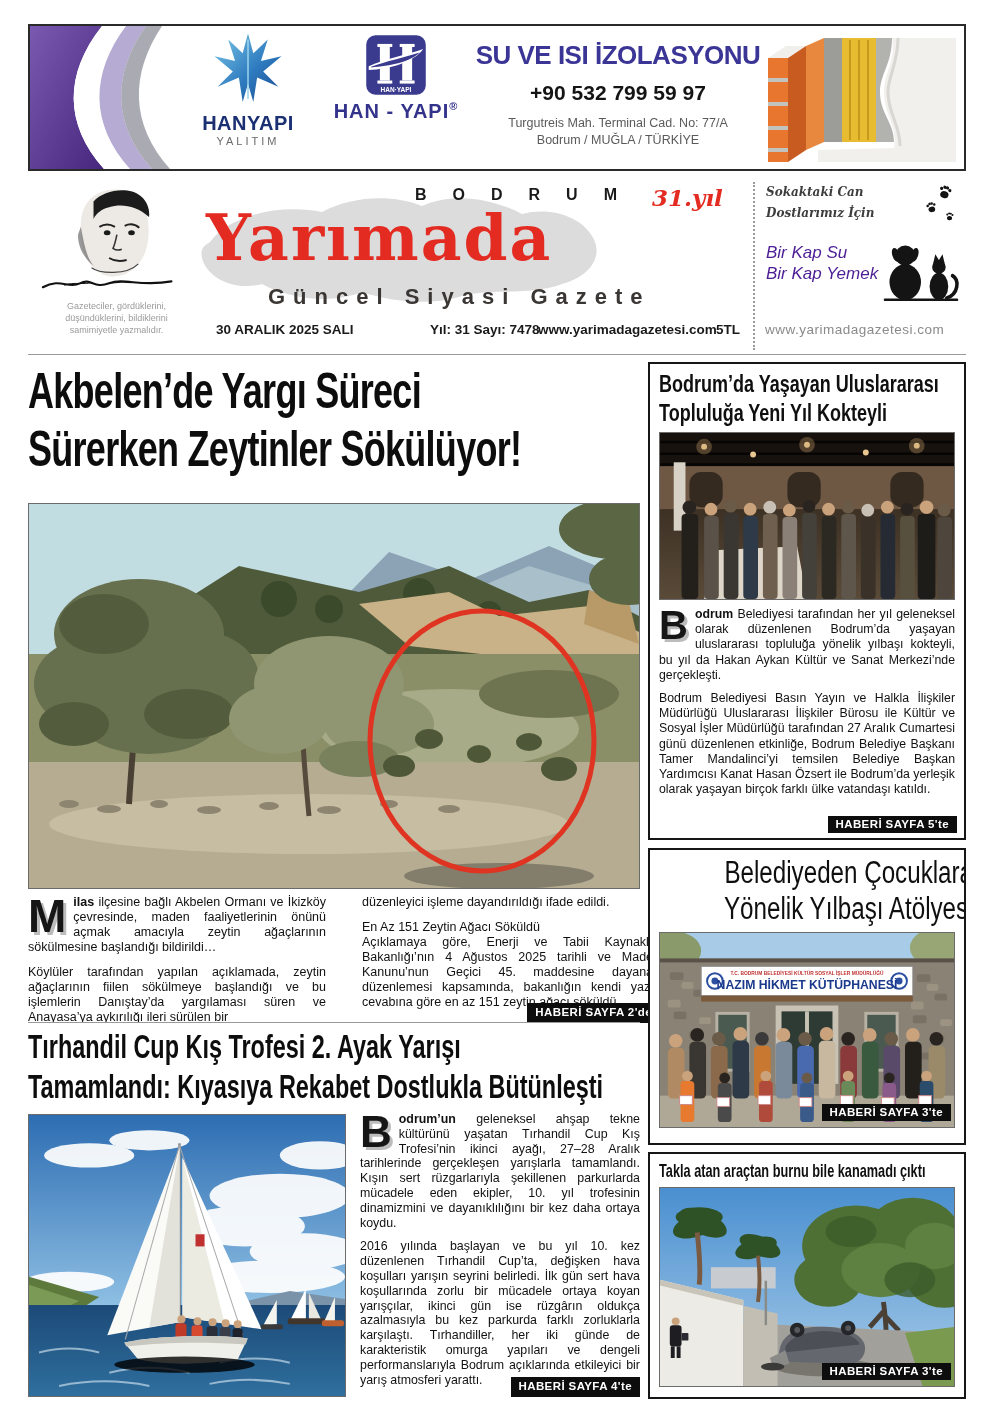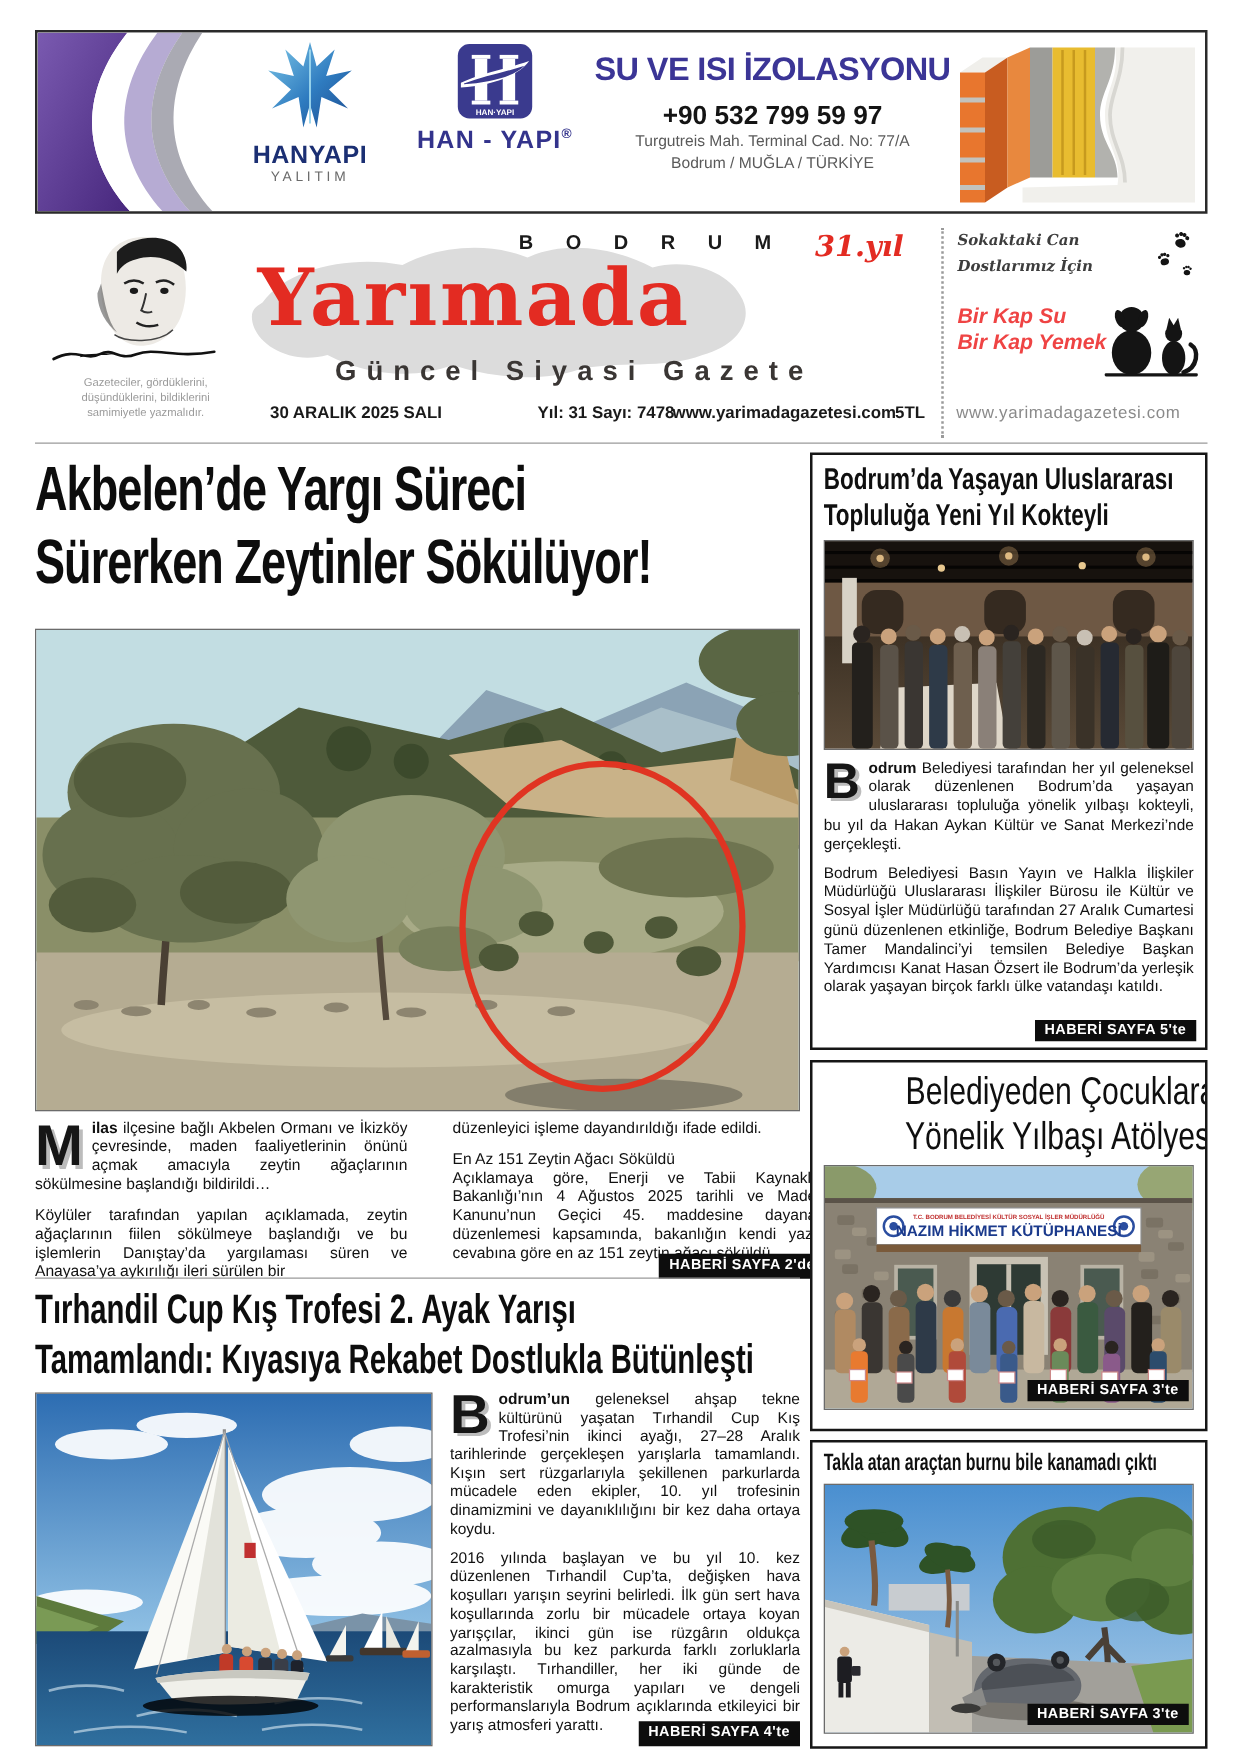--- a/index.html
+++ b/index.html
@@ -32,21 +32,21 @@
   .paper-title { font-family:"DejaVu Serif", serif; font-weight:bold; font-size:63px;
                  line-height:92px; color:#e32b22; letter-spacing:2px; }
   .year-badge { font-family:"DejaVu Serif", serif; font-style:italic; font-weight:bold;
                 font-size:23px; color:#e32b22; }
   .subtitle { font-size:22px; font-weight:bold; letter-spacing:8px; color:#3a3634; }
   .dateline { font-size:13.5px; font-weight:bold; color:#1a1a1a; }
   .promo { position:absolute; left:753px; top:182px; width:213px; height:168px;
            border-left:2px dotted #9a9a9a; padding-left:11px; }
   .promo-script { font-family:"DejaVu Serif", serif; font-style:italic; font-weight:bold;
                   font-size:12px; line-height:21px; color:#3d3d3d; }
-  .promo-bold { font-style:italic; font-weight:bold; font-size:17px; line-height:21px; color:#ef4444; }
+  .promo-bold { font-style:italic; font-weight:normal; font-size:17px; line-height:21px; color:#4c1d95; }
   .promo-site { font-size:13.5px; color:#8a8a8a; letter-spacing:.5px; }
   
   .h-main { font-size:50px; line-height:58px; font-weight:bold; letter-spacing:-1px; color:#0d0d0d; }
   .h-sport { font-size:33px; line-height:40px; font-weight:bold; color:#0d0d0d; }
   .h-box1 { font-size:24px; line-height:29px; font-weight:bold; }
   .h-box2 { font-size:31px; line-height:36px; font-weight:400; text-align:center; }
   .h-box3 { font-size:19px; line-height:24px; font-weight:bold; }
   .small-body { font-size:12.3px; line-height:15.2px; }
   .hr { position:absolute; background:#9a9a9a; height:1px; }
 </style>
@@ -95,21 +95,21 @@
       <path d="M6,52 C30,40 66,34 94,24 C78,46 40,56 6,58 Z" fill="#fff"></path>
       <path d="M10,53 C34,44 64,38 88,30 C74,45 40,52 10,54 Z" fill="#3a3a8e"></path>
       <text x="50" y="93" font-size="10.5" font-weight="bold" fill="#fff" text-anchor="middle" font-family="Liberation Sans, sans-serif">HAN·YAPI</text>
     </svg>
     <div class="logo-name"><span>HAN - YAPI</span><span style="font-size:11px;vertical-align:top">®</span></div>
   </div>
 
   <div class="abs" style="left:442px;top:14px;width:292px;text-align:center">
     <div class="ad-headline">SU VE ISI İZOLASYONU</div>
     <div class="ad-phone" style="margin-top:10px">+90 532 799 59 97</div>
-    <div class="ad-addr" style="">Turgutreis Mah. Terminal Cad. No: 77/A</div>
+    <div class="ad-addr" style="margin-top:10px">Turgutreis Mah. Terminal Cad. No: 77/A</div>
     <div class="ad-addr">Bodrum / MUĞLA / TÜRKİYE</div>
   </div>
 
   <svg class="abs" style="right:6px;top:4px" width="200" height="136" viewBox="0 0 200 136">
     <polygon points="10,28 28,16 48,16 30,28" fill="#f0efeb"></polygon>
     <rect x="10" y="28" width="20" height="104" fill="#e8762e"></rect>
     <polygon points="30,28 48,16 48,120 30,132" fill="#c85c20"></polygon>
     <rect x="10" y="48" width="20" height="4" fill="#c2c2be"></rect>
       <rect x="10" y="72" width="20" height="4" fill="#c2c2be"></rect>
     <rect x="10" y="96" width="20" height="4" fill="#c2c2be"></rect>

